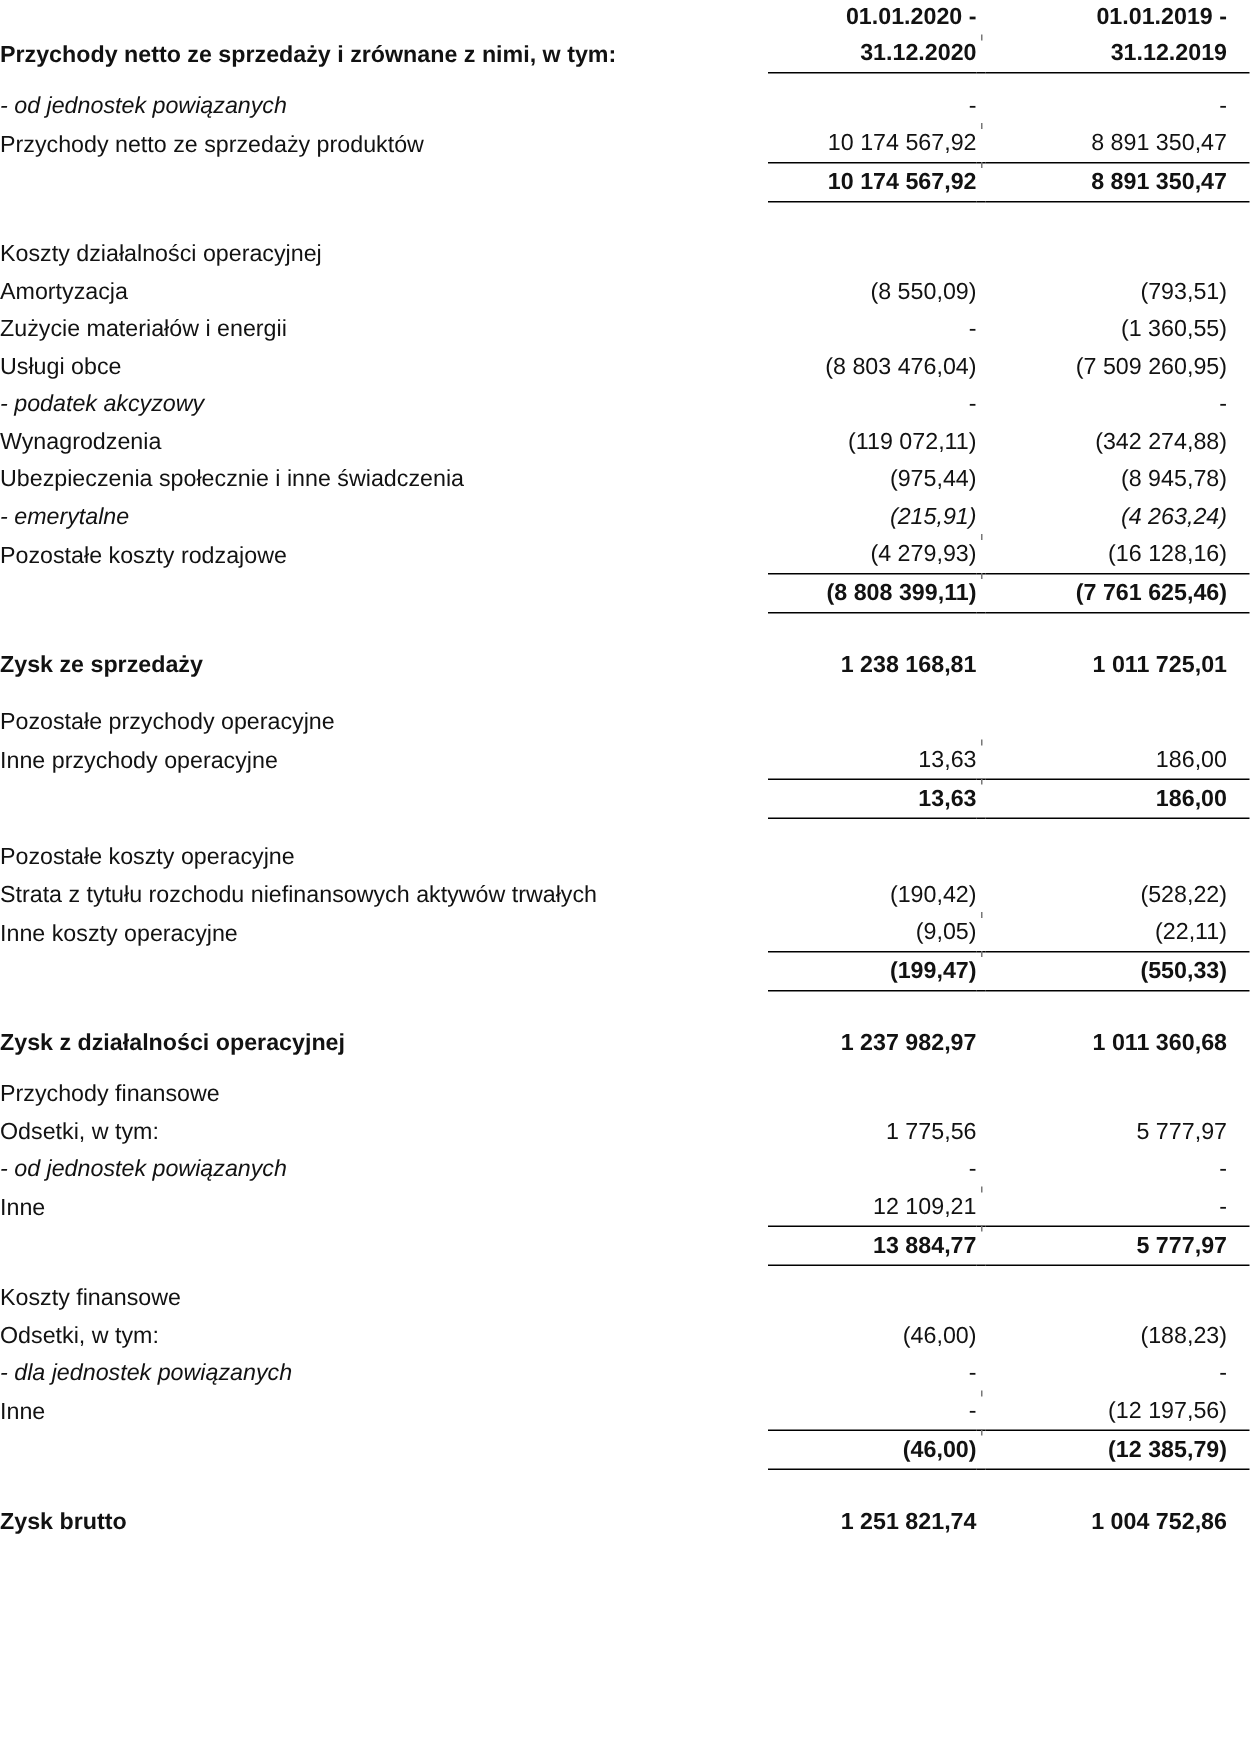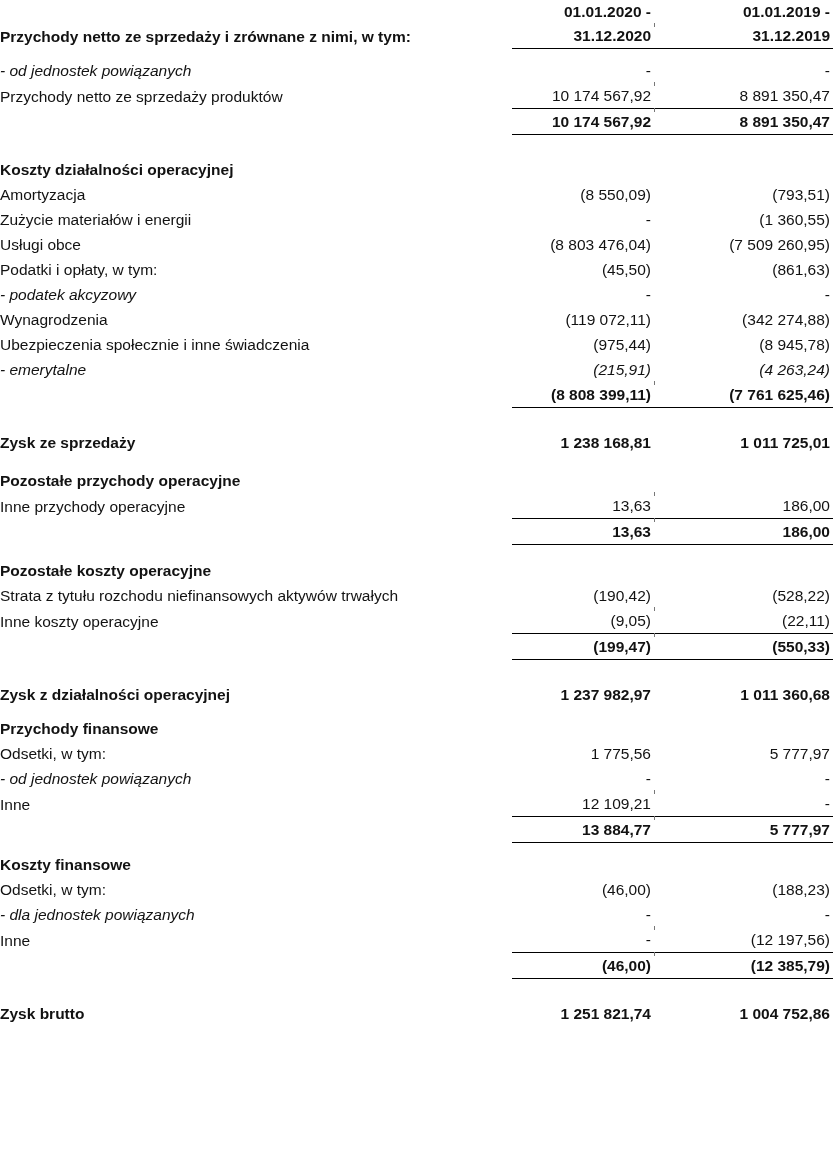--- a/index.html
+++ b/index.html
@@ -44,21 +44,21 @@
   }
 
   td.label {
     text-align: left;
     padding-left: 4px;
   }
   td.val {
     text-align: right;
     padding-right: 2px;
   }
-  td.val.v2 { padding-right: 3px; }
+  td.val.v2 { padding-right: 15px; }
 
   
   .bold   { font-weight: bold; margin-top: 12px; }
   .ital   { font-style: italic; }
   .indent { padding-left: 18px; }
   .indent2{ padding-left: 4px; }
 
   
   tr.head td { line-height: 24px; height: 24px; }
   tr.head td.val { font-weight: bold; }
@@ -77,21 +77,21 @@
     position: absolute;
     left: 50%;
     top: -1px;
     width: 1px;
     height: 4px;
     background: #777;
   }
 
   .total td.val { font-weight: bold; }
   .grand td { font-weight: bold; }
-  .section td { font-weight: bold; }
+  .section td { font-weight: normal; }
 </style>
 </head>
 <body>
 
 <div class="sheet">
   <table class="pl">
     <colgroup>
       <col class="c-label">
         <col class="c-gap1">
         <col class="c-v1">
@@ -173,27 +173,20 @@
       </tr>
 
       <tr>
         <td class="label">Usługi obce</td>
         <td></td>
         <td class="val">(8 803 476,04)</td>
         <td class="tickgap"></td>
         <td class="val v2">(7 509 260,95)</td>
       </tr>
 
-      <tr>
-        <td class="label">Podatki i opłaty, w tym:</td>
-        <td></td>
-        <td class="val">(45,50)</td>
-        <td class="tickgap"></td>
-        <td class="val v2">(861,63)</td>
-      </tr>
 
       <tr>
         <td class="label ital indent2">- podatek akcyzowy</td>
         <td></td>
         <td class="val">-</td>
         <td class="tickgap"></td>
         <td class="val v2">-</td>
       </tr>
 
       <tr>
@@ -213,20 +206,27 @@
       </tr>
 
       <tr>
         <td class="label ital indent2">- emerytalne</td>
         <td></td>
         <td class="val ital">(215,91)</td>
         <td class="tickgap"></td>
         <td class="val v2 ital">(4 263,24)</td>
       </tr>
 
+      <tr>
+        <td class="label">Pozostałe koszty rodzajowe</td>
+        <td></td>
+        <td class="val rule-bot">(4 279,93)</td>
+        <td class="tickgap tick rule-bot"></td>
+        <td class="val v2 rule-bot">(16 128,16)</td>
+      </tr>
 
       <tr class="total">
         <td class="label"></td>
         <td></td>
         <td class="val rule-bot">(8 808 399,11)</td>
         <td class="tickgap tick rule-bot"></td>
         <td class="val v2 rule-bot">(7 761 625,46)</td>
       </tr>
 
       <tr class="spacer-lg">

